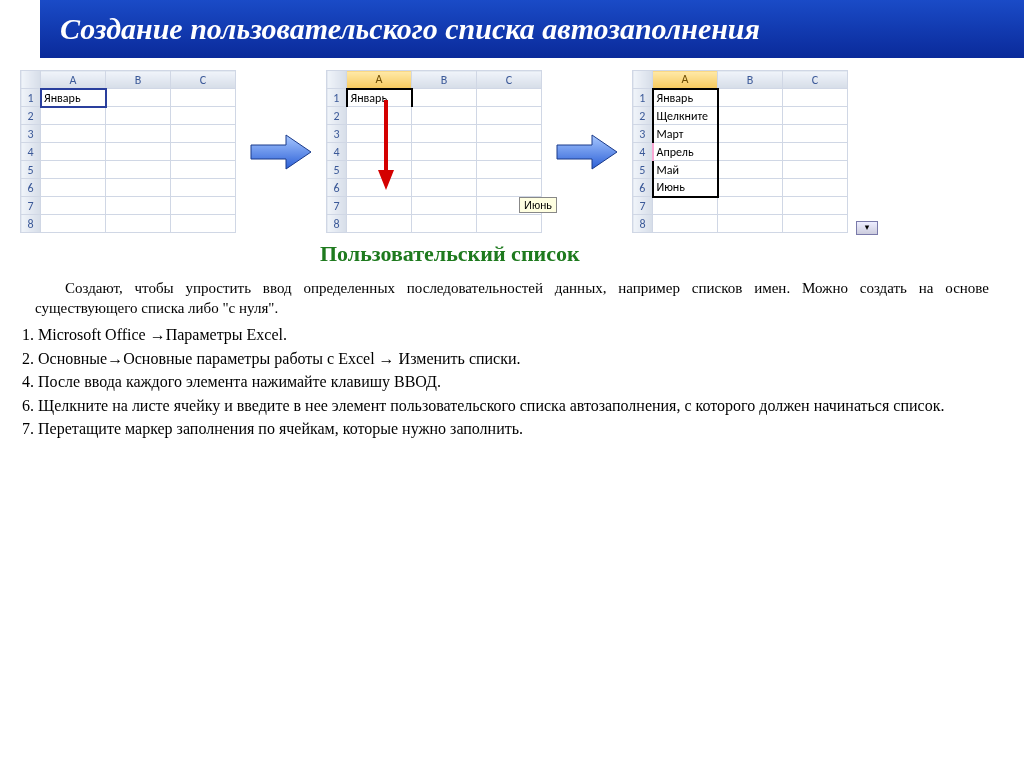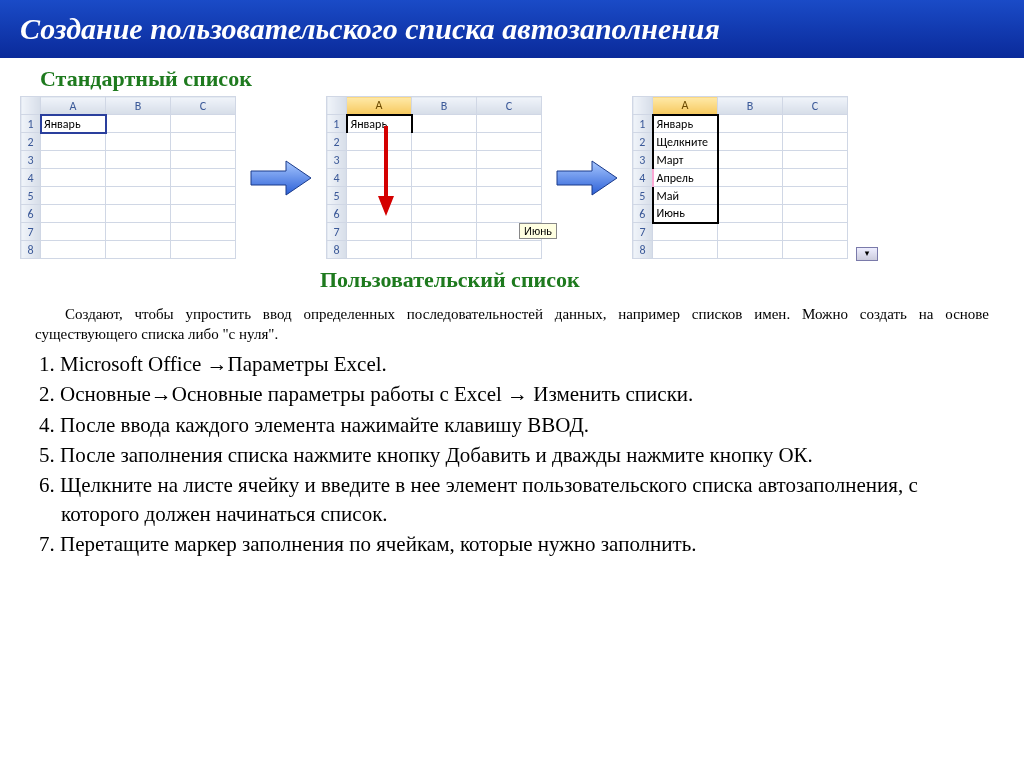--- a/index.html
+++ b/index.html
@@ -13,20 +13,21 @@
   .title-bar {
     background: linear-gradient(to bottom, #1a4bc7, #0a2a9a);
     color: #ffffff;
     font-style: italic;
     font-weight: bold;
     font-size: 30px;
     padding: 10px 20px;
     height: 58px;
     display: flex;
     align-items: center;
+    margin-left: 40px;
   }
   .row-headings {
     display: flex;
     align-items: baseline;
     padding: 8px 40px 4px 40px;
   }
   .green-heading {
     color: #1e7a1e;
     font-weight: bold;
     font-size: 22px;
@@ -108,37 +109,35 @@
     font-size:9px; text-align:center;
   }
   .body-text {
     padding: 8px 35px 0 35px;
     font-size: 15px;
     line-height: 1.3;
     text-align: justify;
     text-indent: 30px;
   }
   .steps {
-    padding: 6px 35px 0 31px;
-    font-size: 21px;
+    padding: 6px 35px 0 22px;
+    font-size: 16px;
     line-height: 1.35;
-    margin-left: 8px;
   }
   .steps li { list-style: none; margin-bottom: 2px; padding-left: 22px; text-indent: -22px;}
   .colA-hdr-on { background: linear-gradient(to bottom,#ffe9a8,#f6c95e) !important; color:#6b4a00 !important; }
 </style>
 </head>
 <body>
 
 <div class="title-bar">
   <span>Создание пользовательского списка автозаполнения</span>
 </div>
 
 <div class="row-headings">
-  <span class="green-heading">Стандартный список</span>
 </div>
 
 <div class="excel-row">
 
   <table class="excel-grid">
     <tbody>
         <tr>
           <th class="rowhdr"></th>
           <th class="colA">A</th>
           <th class="colB">B</th>
@@ -351,16 +350,15 @@
 <div class="row-headings">
   <span class="green-heading center">Пользовательский  список</span>
 </div>
 
 <p class="body-text">Создают, чтобы упростить ввод определенных последовательностей данных, например списков имен.  Можно создать на основе существующего списка либо "с нуля".</p>
 
 <ol class="steps">
   <li>1. Microsoft Office →Параметры Excel.</li>
   <li>2. Основные→Основные параметры работы с Excel → Изменить списки.</li>
   <li>4. После ввода каждого элемента нажимайте клавишу ВВОД.</li>
-  <li>5. После заполнения списка нажмите кнопку Добавить и дважды нажмите кнопку ОК.</li>
   <li>6. Щелкните на листе ячейку и введите в нее элемент пользовательского списка автозаполнения, с которого должен начинаться список.</li>
   <li>7. Перетащите маркер заполнения по ячейкам, которые нужно заполнить.</li>
 </ol>
 
 </body></html>

